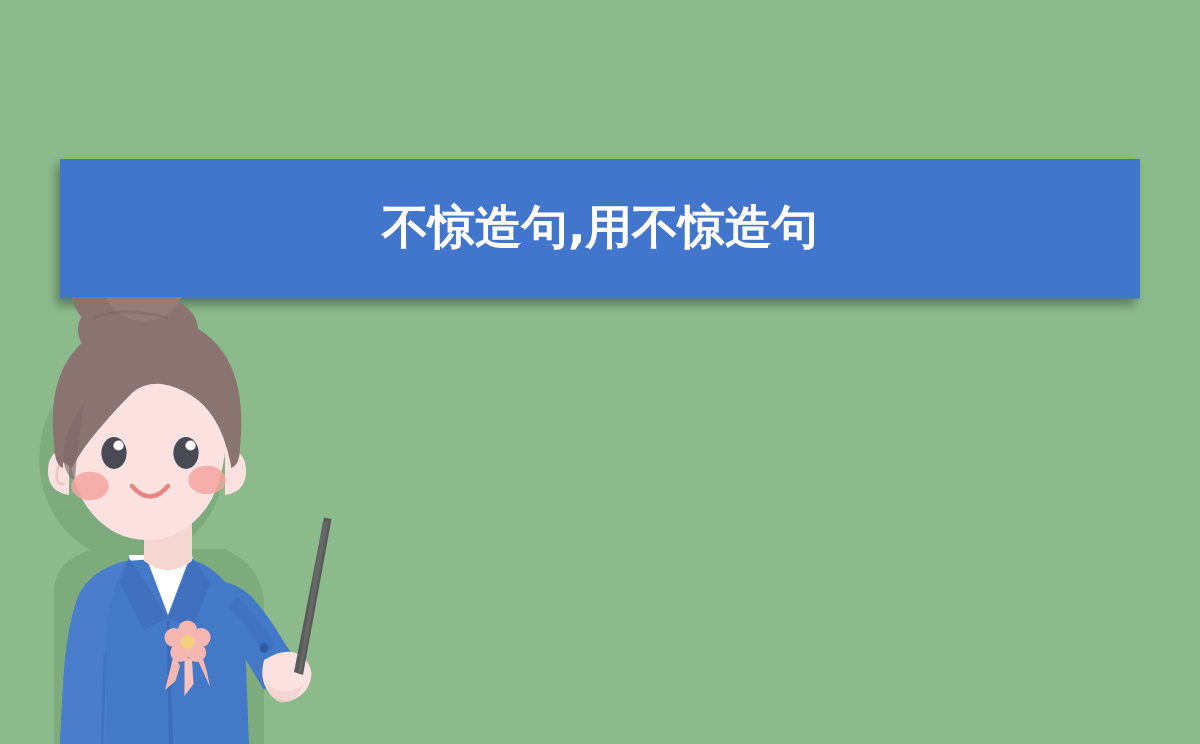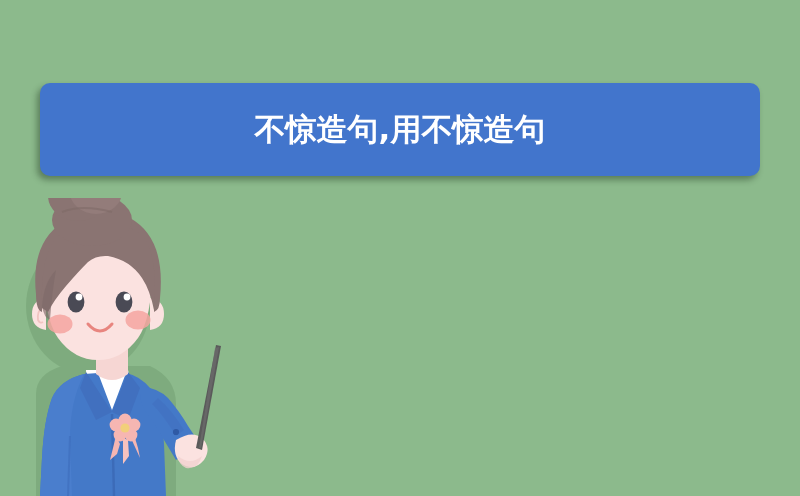--- a/index.html
+++ b/index.html
@@ -17,29 +17,28 @@
     width: 800px;
     height: 496px;
     background: #8cba8c;
     overflow: hidden;
   }
 
   
   #title-banner {
     position: absolute;
     left: 40px;
-    top: 83px;
+    top: 106px;
     width: 720px;
     height: 93px;
     background: #4275cc;
     box-shadow: -3px 4px 6px rgba(20, 40, 20, 0.40);
     display: flex;
     align-items: center;
     justify-content: center;
-    border-radius: 10px;
   }
   #title-text {
     color: #ffffff;
     font-size: 31px;
     font-weight: bold;
     letter-spacing: 0px;
     line-height: 1;
     white-space: nowrap;
     font-family: "DejaVu Sans", "Liberation Sans", sans-serif;
   }

